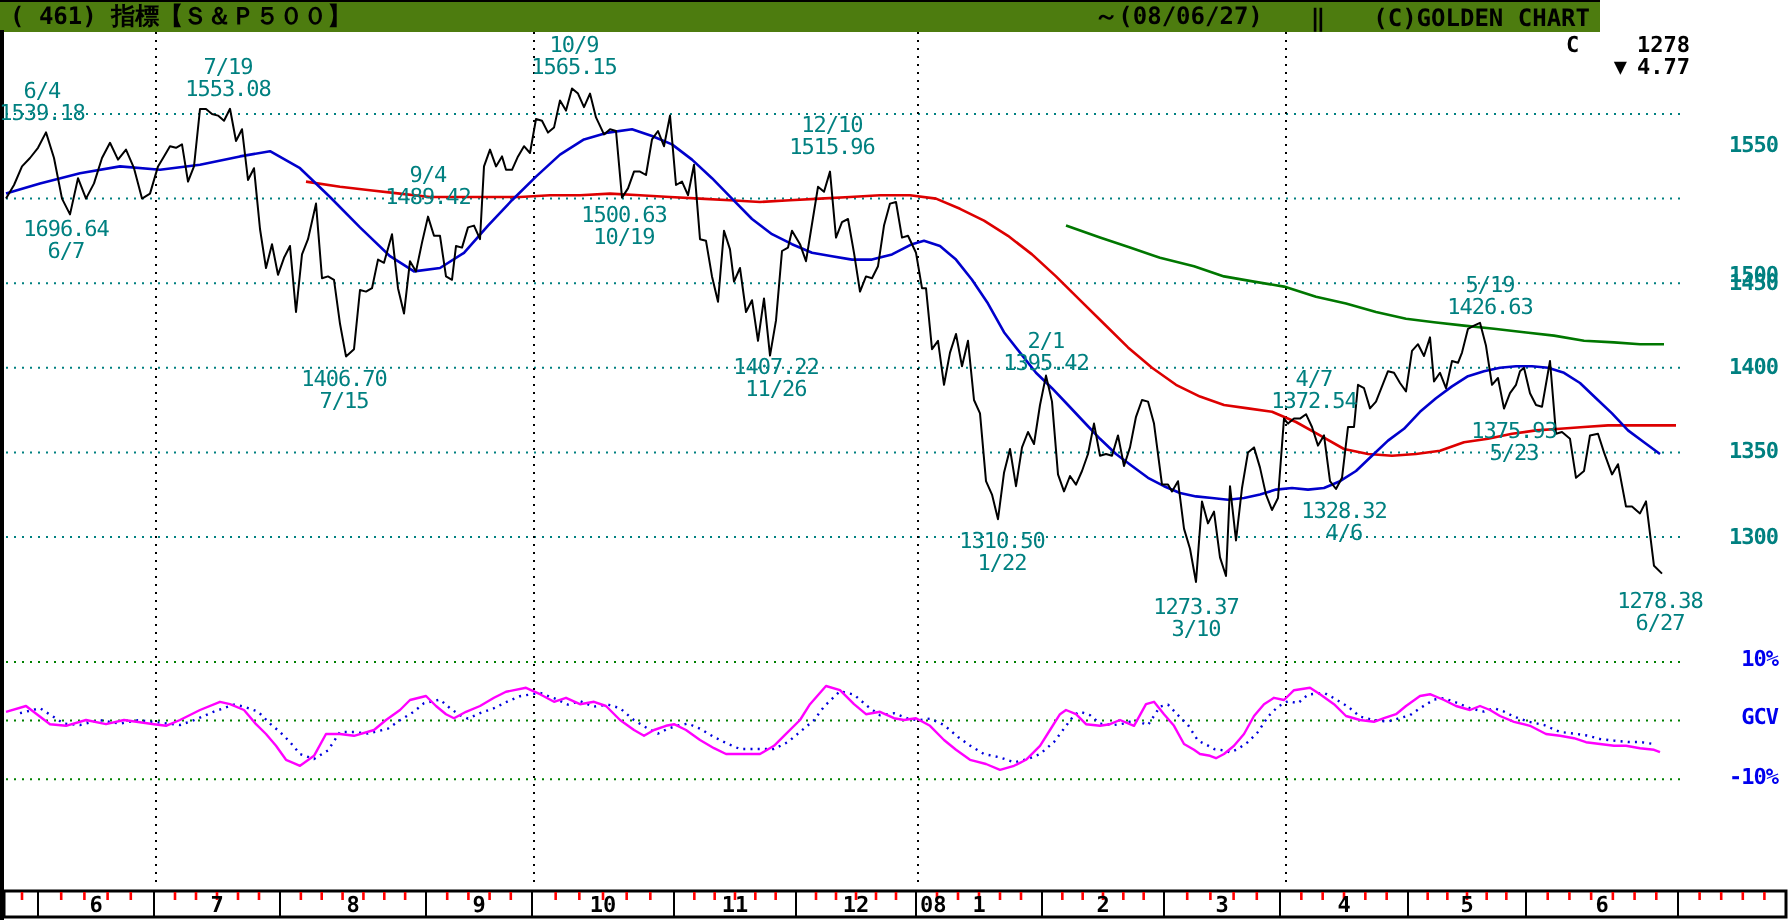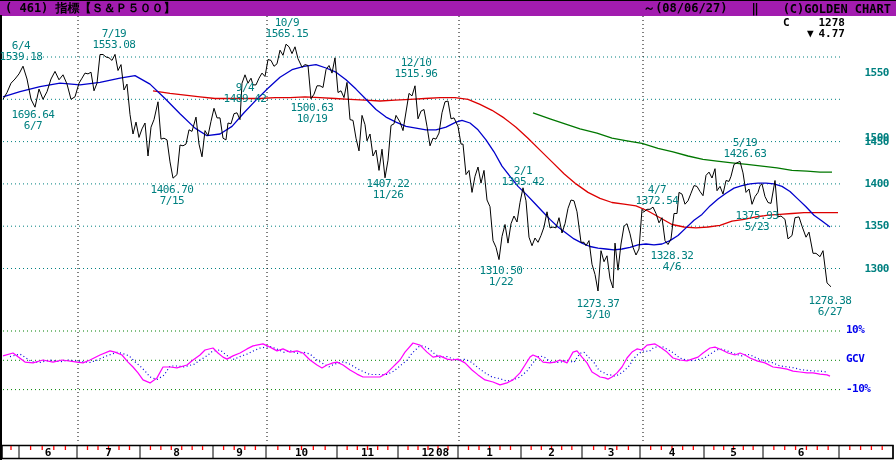--- a/index.html
+++ b/index.html
@@ -1,31 +1,31 @@
 <!DOCTYPE html>
 <html><head>
 <meta charset="utf-8">
 <style>
   html,body{margin:0;padding:0;background:#fff;}
   .screen{position:relative;width:896px;height:460px;background:#fff;overflow:hidden;
           font-family:"DejaVu Sans Mono",monospace;}
-  .titlebar{position:absolute;left:0;top:0;width:896px;height:16px;background:#a21caf;
+  .titlebar{position:absolute;left:0;top:0;width:800px;height:16px;background:#4d7c0f;
             border-top:1px solid #000;box-sizing:border-box;display:flex;
             justify-content:space-between;align-items:center;padding:0 5px;
             font-size:12px;font-weight:bold;color:#000;white-space:nowrap;}
   .tb-right{display:flex;gap:24px;align-items:center;}
   .left-border{position:absolute;left:0;top:15px;width:2px;height:445px;background:#000;}
   svg.chart{position:absolute;left:0;top:0;}
   .quote{position:absolute;left:783px;top:17px;width:62px;font-size:11px;line-height:11px;
          color:#000;font-weight:bold;}
   .quote-line{display:flex;justify-content:space-between;align-items:center;}
   .quote-line2{display:flex;justify-content:flex-end;gap:5px;align-items:center;}
   .ylab{position:absolute;left:846px;width:43px;text-align:right;font-size:11px;
         line-height:12px;color:#008080;letter-spacing:-0.5px;font-weight:bold;}
-  .plab{position:absolute;left:846px;width:43px;font-size:11px;
+  .plab{position:absolute;left:846px;width:43px;text-align:right;font-size:11px;
         line-height:12px;color:#0000ee;letter-spacing:-0.5px;font-weight:bold;}
   .anno{position:absolute;transform:translateX(-50%);text-align:center;color:#008080;
         font-size:11px;line-height:10.5px;letter-spacing:-0.5px;white-space:nowrap;font-weight:normal;}
   .mlab{position:absolute;top:446px;transform:translateX(-50%);font-size:11px;
         line-height:13px;color:#000;font-weight:bold;}
   .mprefix{position:absolute;top:446px;font-size:11px;line-height:13px;color:#000;font-weight:bold;}
 </style>
 </head>
 <body>
 
@@ -176,21 +176,21 @@
         <div>1539.18</div>
       </div>
       <div class="anno" style="left: 114px; top: 29px;">
         <div>7/19</div>
         <div>1553.08</div>
       </div>
       <div class="anno" style="left: 287px; top: 18px;">
         <div>10/9</div>
         <div>1565.15</div>
       </div>
-      <div class="anno" style="left: 214px; top: 83px; margin-left: 31px;">
+      <div class="anno" style="left: 214px; top: 83px;">
         <div>9/4</div>
         <div>1489.42</div>
       </div>
       <div class="anno" style="left: 416px; top: 58px;">
         <div>12/10</div>
         <div>1515.96</div>
       </div>
       <div class="anno" style="left: 33px; top: 110px;">
         <div>1696.64</div>
         <div>6/7</div>
@@ -242,20 +242,20 @@
     </div>
   <div id="xlabels">
       <div class="mlab" style="left: 48px;">6</div>
       <div class="mlab" style="left: 108.5px;">7</div>
       <div class="mlab" style="left: 176.5px;">8</div>
       <div class="mlab" style="left: 239.5px;">9</div>
       <div class="mlab" style="left: 301.5px;">10</div>
       <div class="mlab" style="left: 367.5px;">11</div>
       <div class="mlab" style="left: 428px;">12</div>
       <div class="mlab" style="left: 489.5px;">1</div>
-      <div class="mprefix" style="left: 436px;">08</div>
+      <div class="mprefix" style="left: 460px;">08</div>
       <div class="mlab" style="left: 551.5px;">2</div>
       <div class="mlab" style="left: 611px;">3</div>
       <div class="mlab" style="left: 672px;">4</div>
       <div class="mlab" style="left: 733.5px;">5</div>
       <div class="mlab" style="left: 801px;">6</div>
     </div>
 </div>
 
 </body></html>

